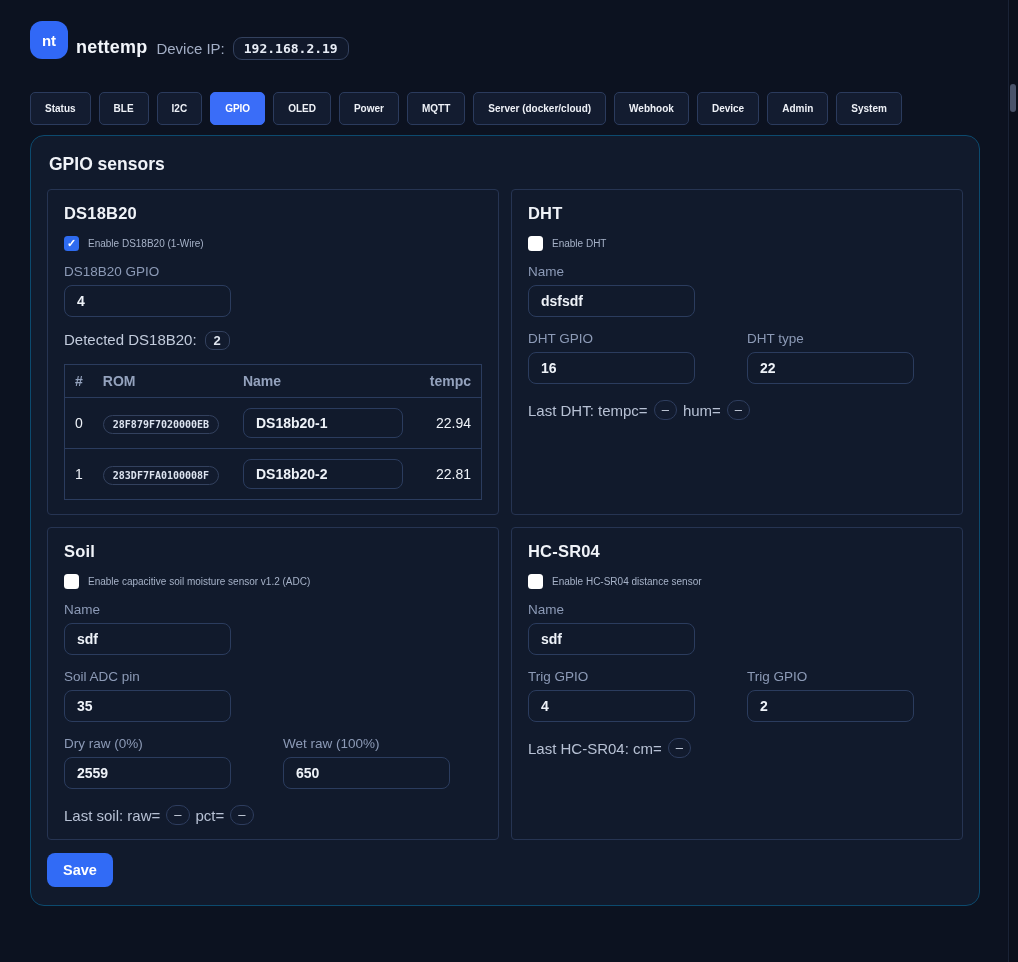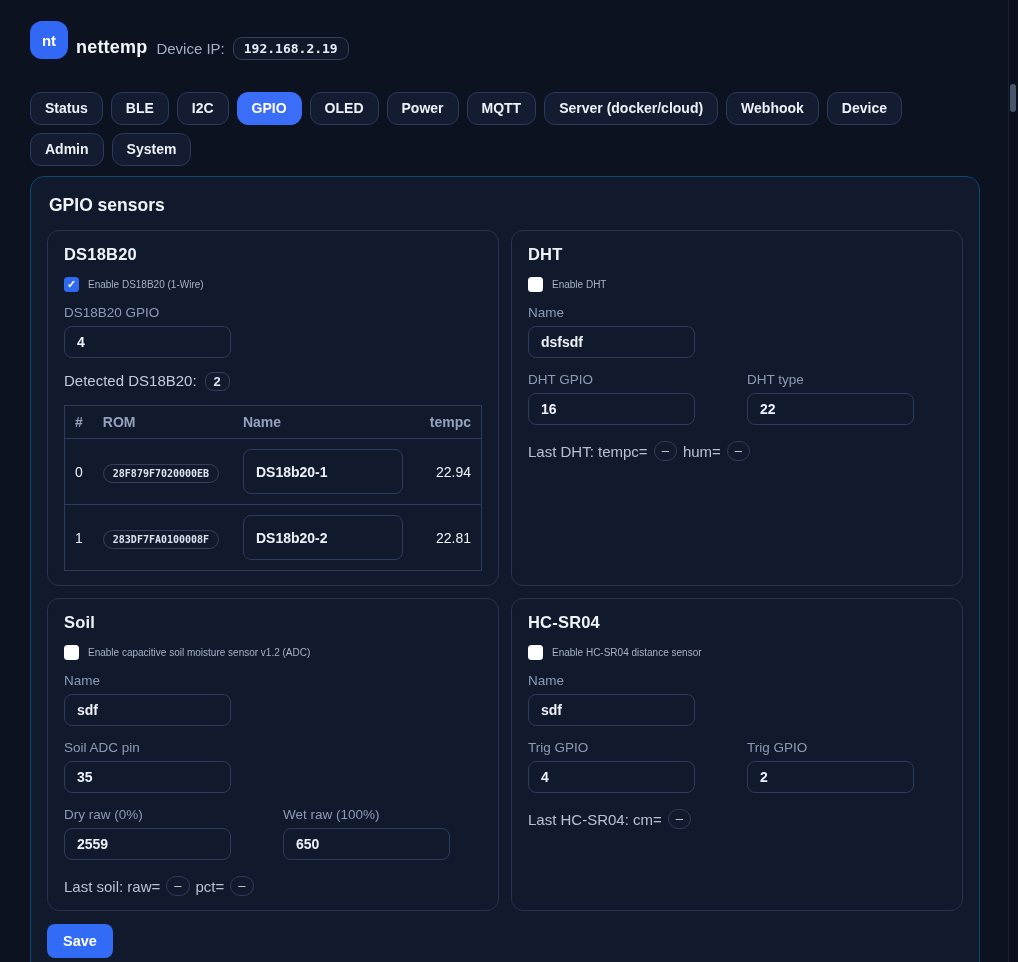--- a/index.html
+++ b/index.html
@@ -33,38 +33,38 @@
   .ip-row { display:flex; align-items:center; gap:8px; font-size:15px; color:#a3aec5; }
   .ip-badge {
     font-family:"DejaVu Sans Mono", monospace; font-size:13px; font-weight:bold;
     color:#e8edf6; border:1px solid #33415e; border-radius:9px;
     padding:3px 10px; background:#10182a;
   }
 
   
   .tabs { display:flex; flex-wrap:wrap; gap:8px; margin-top:32px; }
   .tab {
-    font-family:inherit; font-size:14px; font-weight:bold; color:#eef1f7;
-    background:#131c30; border:1px solid #2b3b5d; border-radius:11px;
+    font-family:inherit; font-size:10px; font-weight:bold; color:#eef1f7;
+    background:#131c30; border:1px solid #2b3b5d; border-radius:5px;
     padding:7px 14px; line-height:17px; cursor:pointer; white-space:nowrap;
   }
   .tab.active { background:#3a6df8; border-color:#3a6df8; color:#fff; }
 
   
   .panel {
     margin-top:10px; background:#111a2c; border:1px solid #0c4a6e;
     border-radius:14px; padding:16px 16px 18px 16px;
   }
   .panel-title { font-size:17.5px; font-weight:bold; color:#f0f3f8; padding:2px 0 0 2px; }
 
   .cards-grid {
     display:grid; grid-template-columns:1fr 1fr; gap:12px; margin-top:14px;
   }
   .card {
-    background:#111a2c; border:1px solid #263452; border-radius:12px;
+    background:#111a2c; border:1px solid #263452; border-radius:4px;
     padding:14px 16px;
   }
   .card h3 { font-size:16.5px; font-weight:bold; color:#f0f3f8; margin-bottom:13px; letter-spacing:.2px; }
 
   .check-row { display:flex; align-items:center; gap:9px; margin-bottom:13px; cursor:pointer; }
   .checkbox {
     width:15px; height:15px; border-radius:3.5px; background:#fff; flex:0 0 auto;
     display:flex; align-items:center; justify-content:center;
     font-size:11px; color:transparent; line-height:1;
   }
@@ -98,21 +98,21 @@
   .sensor-table td {
     font-size:14px; color:#eef2f8; padding:10px 10px; vertical-align:middle;
   }
   .sensor-table tr + tr td { border-top:1px solid #2b3c5e; }
   .col-right { text-align:right !important; }
   .rom-pill {
     font-family:"DejaVu Sans Mono", monospace; font-size:10px; font-weight:bold;
     color:#dce3ef; border:1px solid #33415e; border-radius:999px;
     padding:3px 9px; white-space:nowrap; background:#121b2e;
   }
-  .table-name-input { width:160px; height:45px; }
+  .table-name-input { width:160px; height:30px; }
 
   .last-line {
     display:flex; align-items:center; gap:6px; font-size:15px;
     color:#b7c1d4; margin-top:2px; flex-wrap:wrap;
   }
   .dash-badge {
     font-size:13px; color:#cfd7e4; border:1px solid #2e3d5e; border-radius:999px;
     padding:1px 7px; line-height:16px; background:#121b2e;
   }
 

